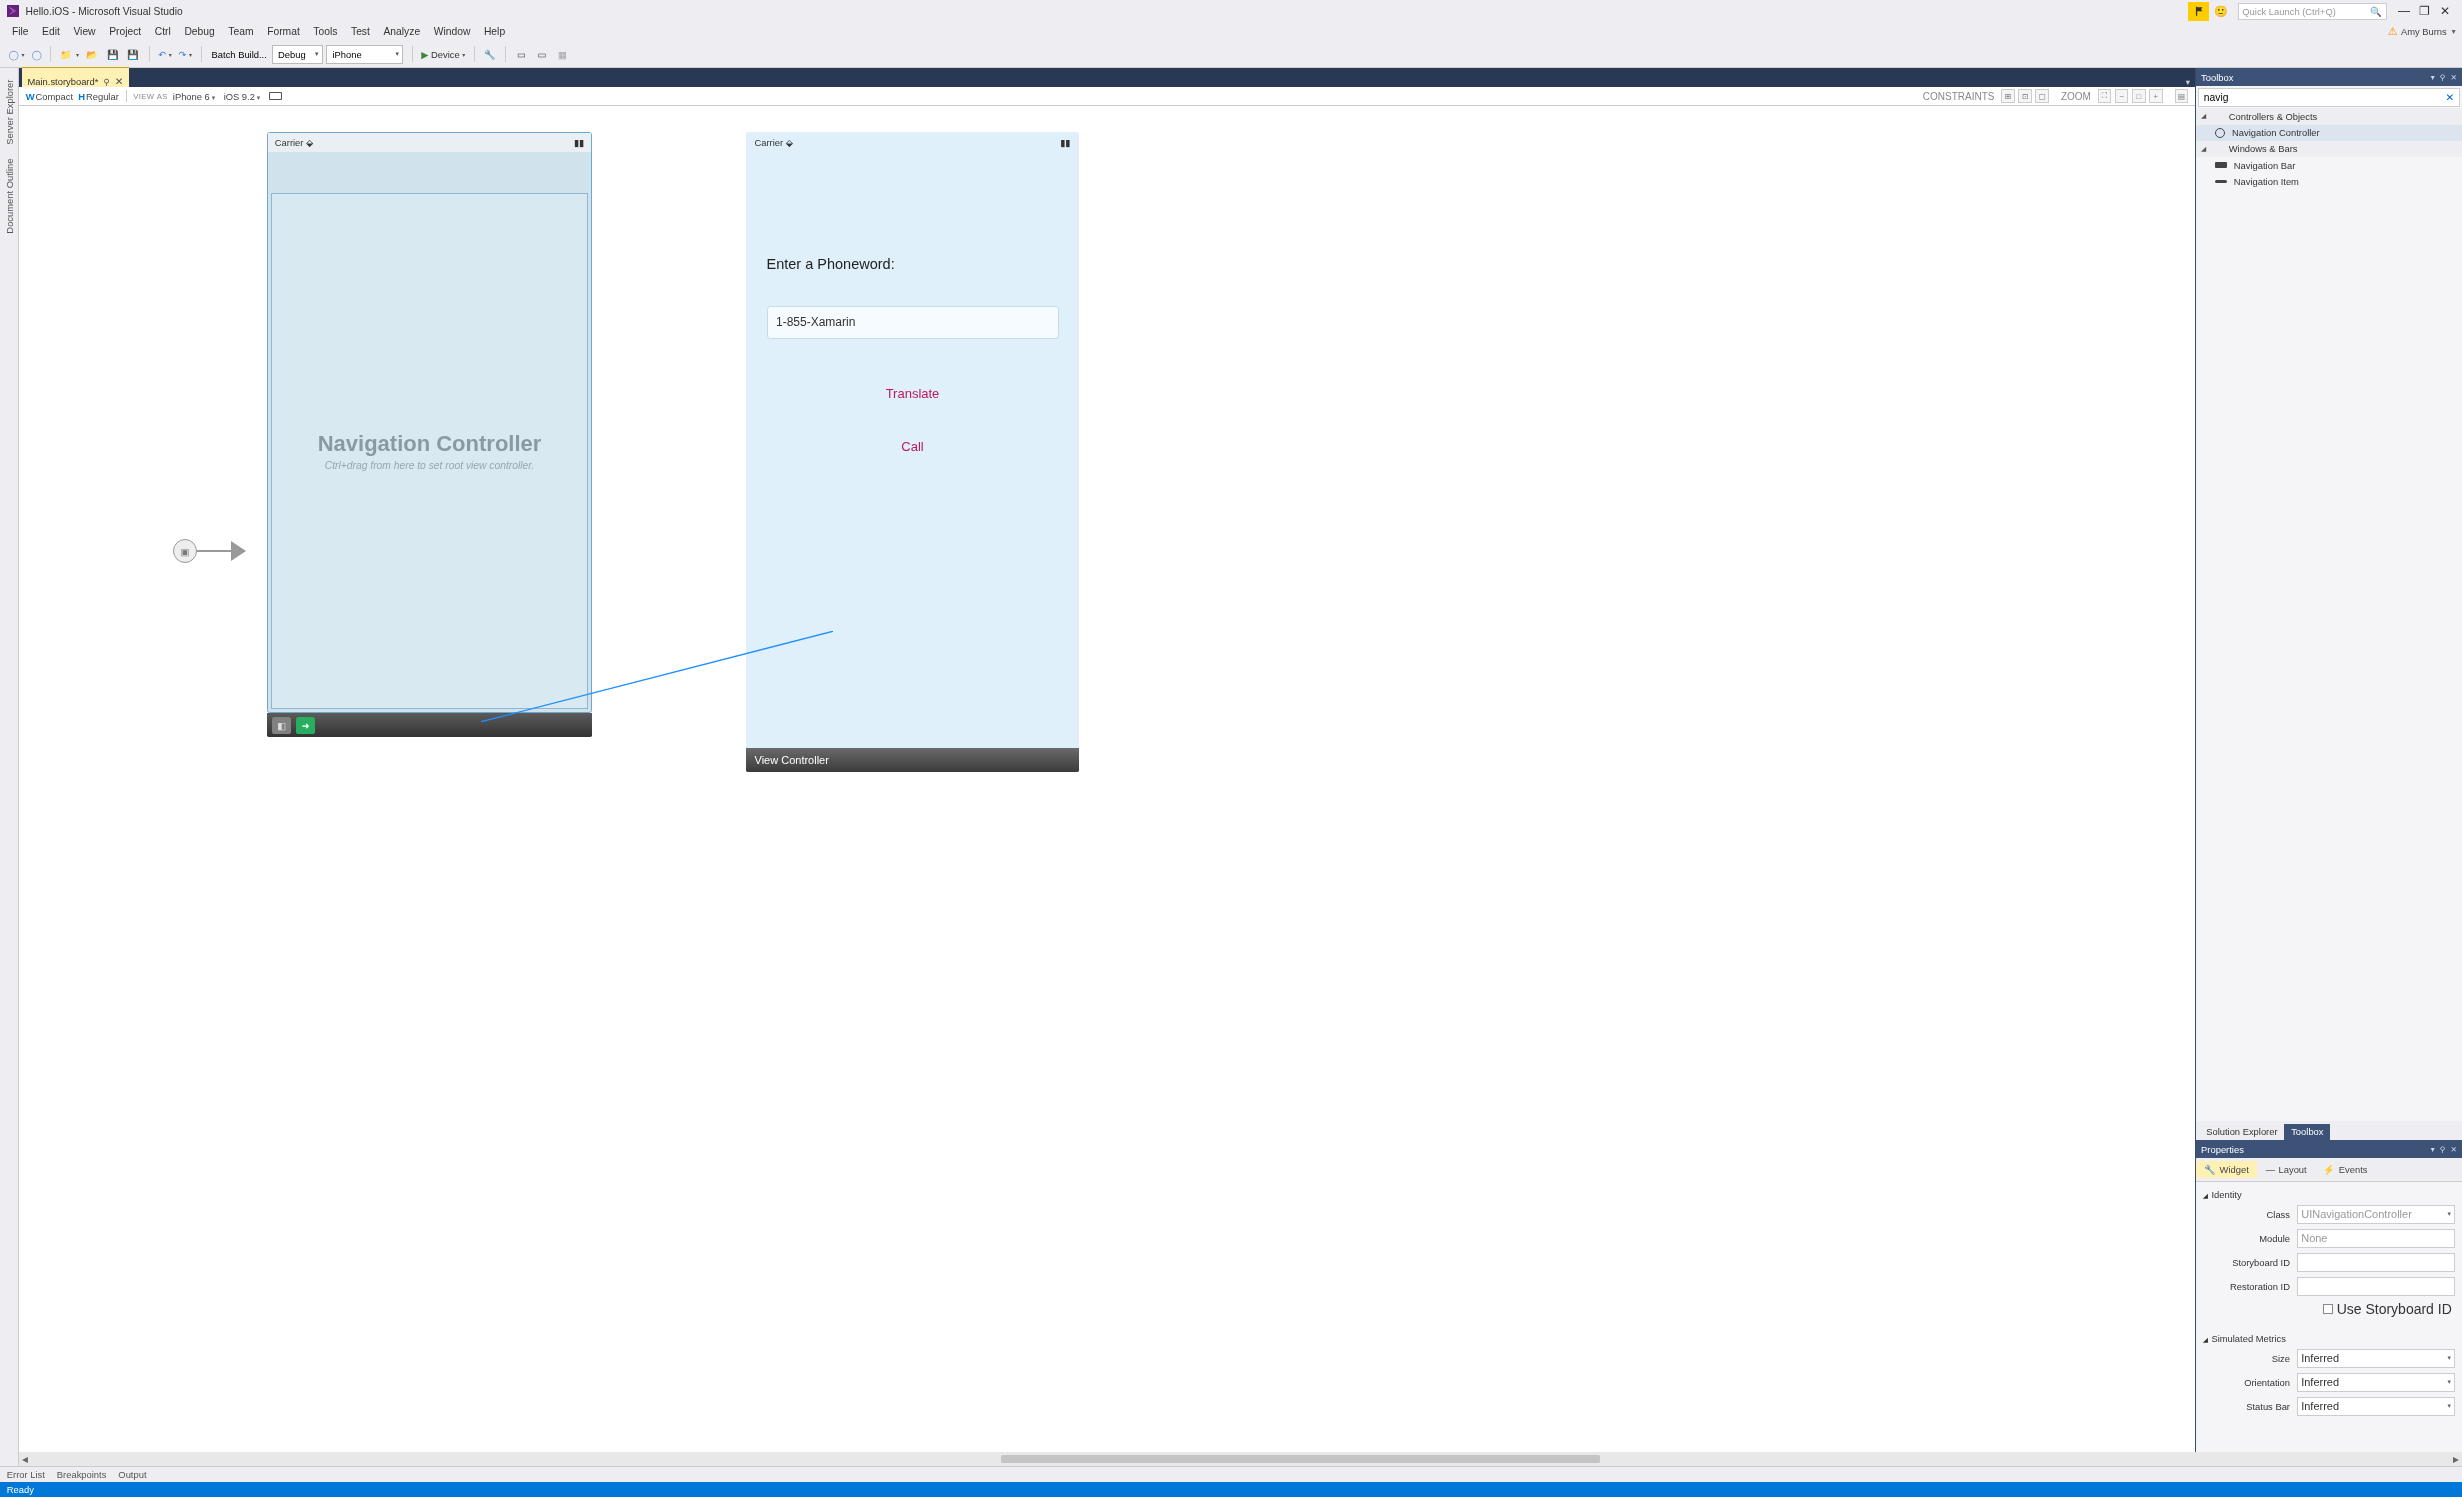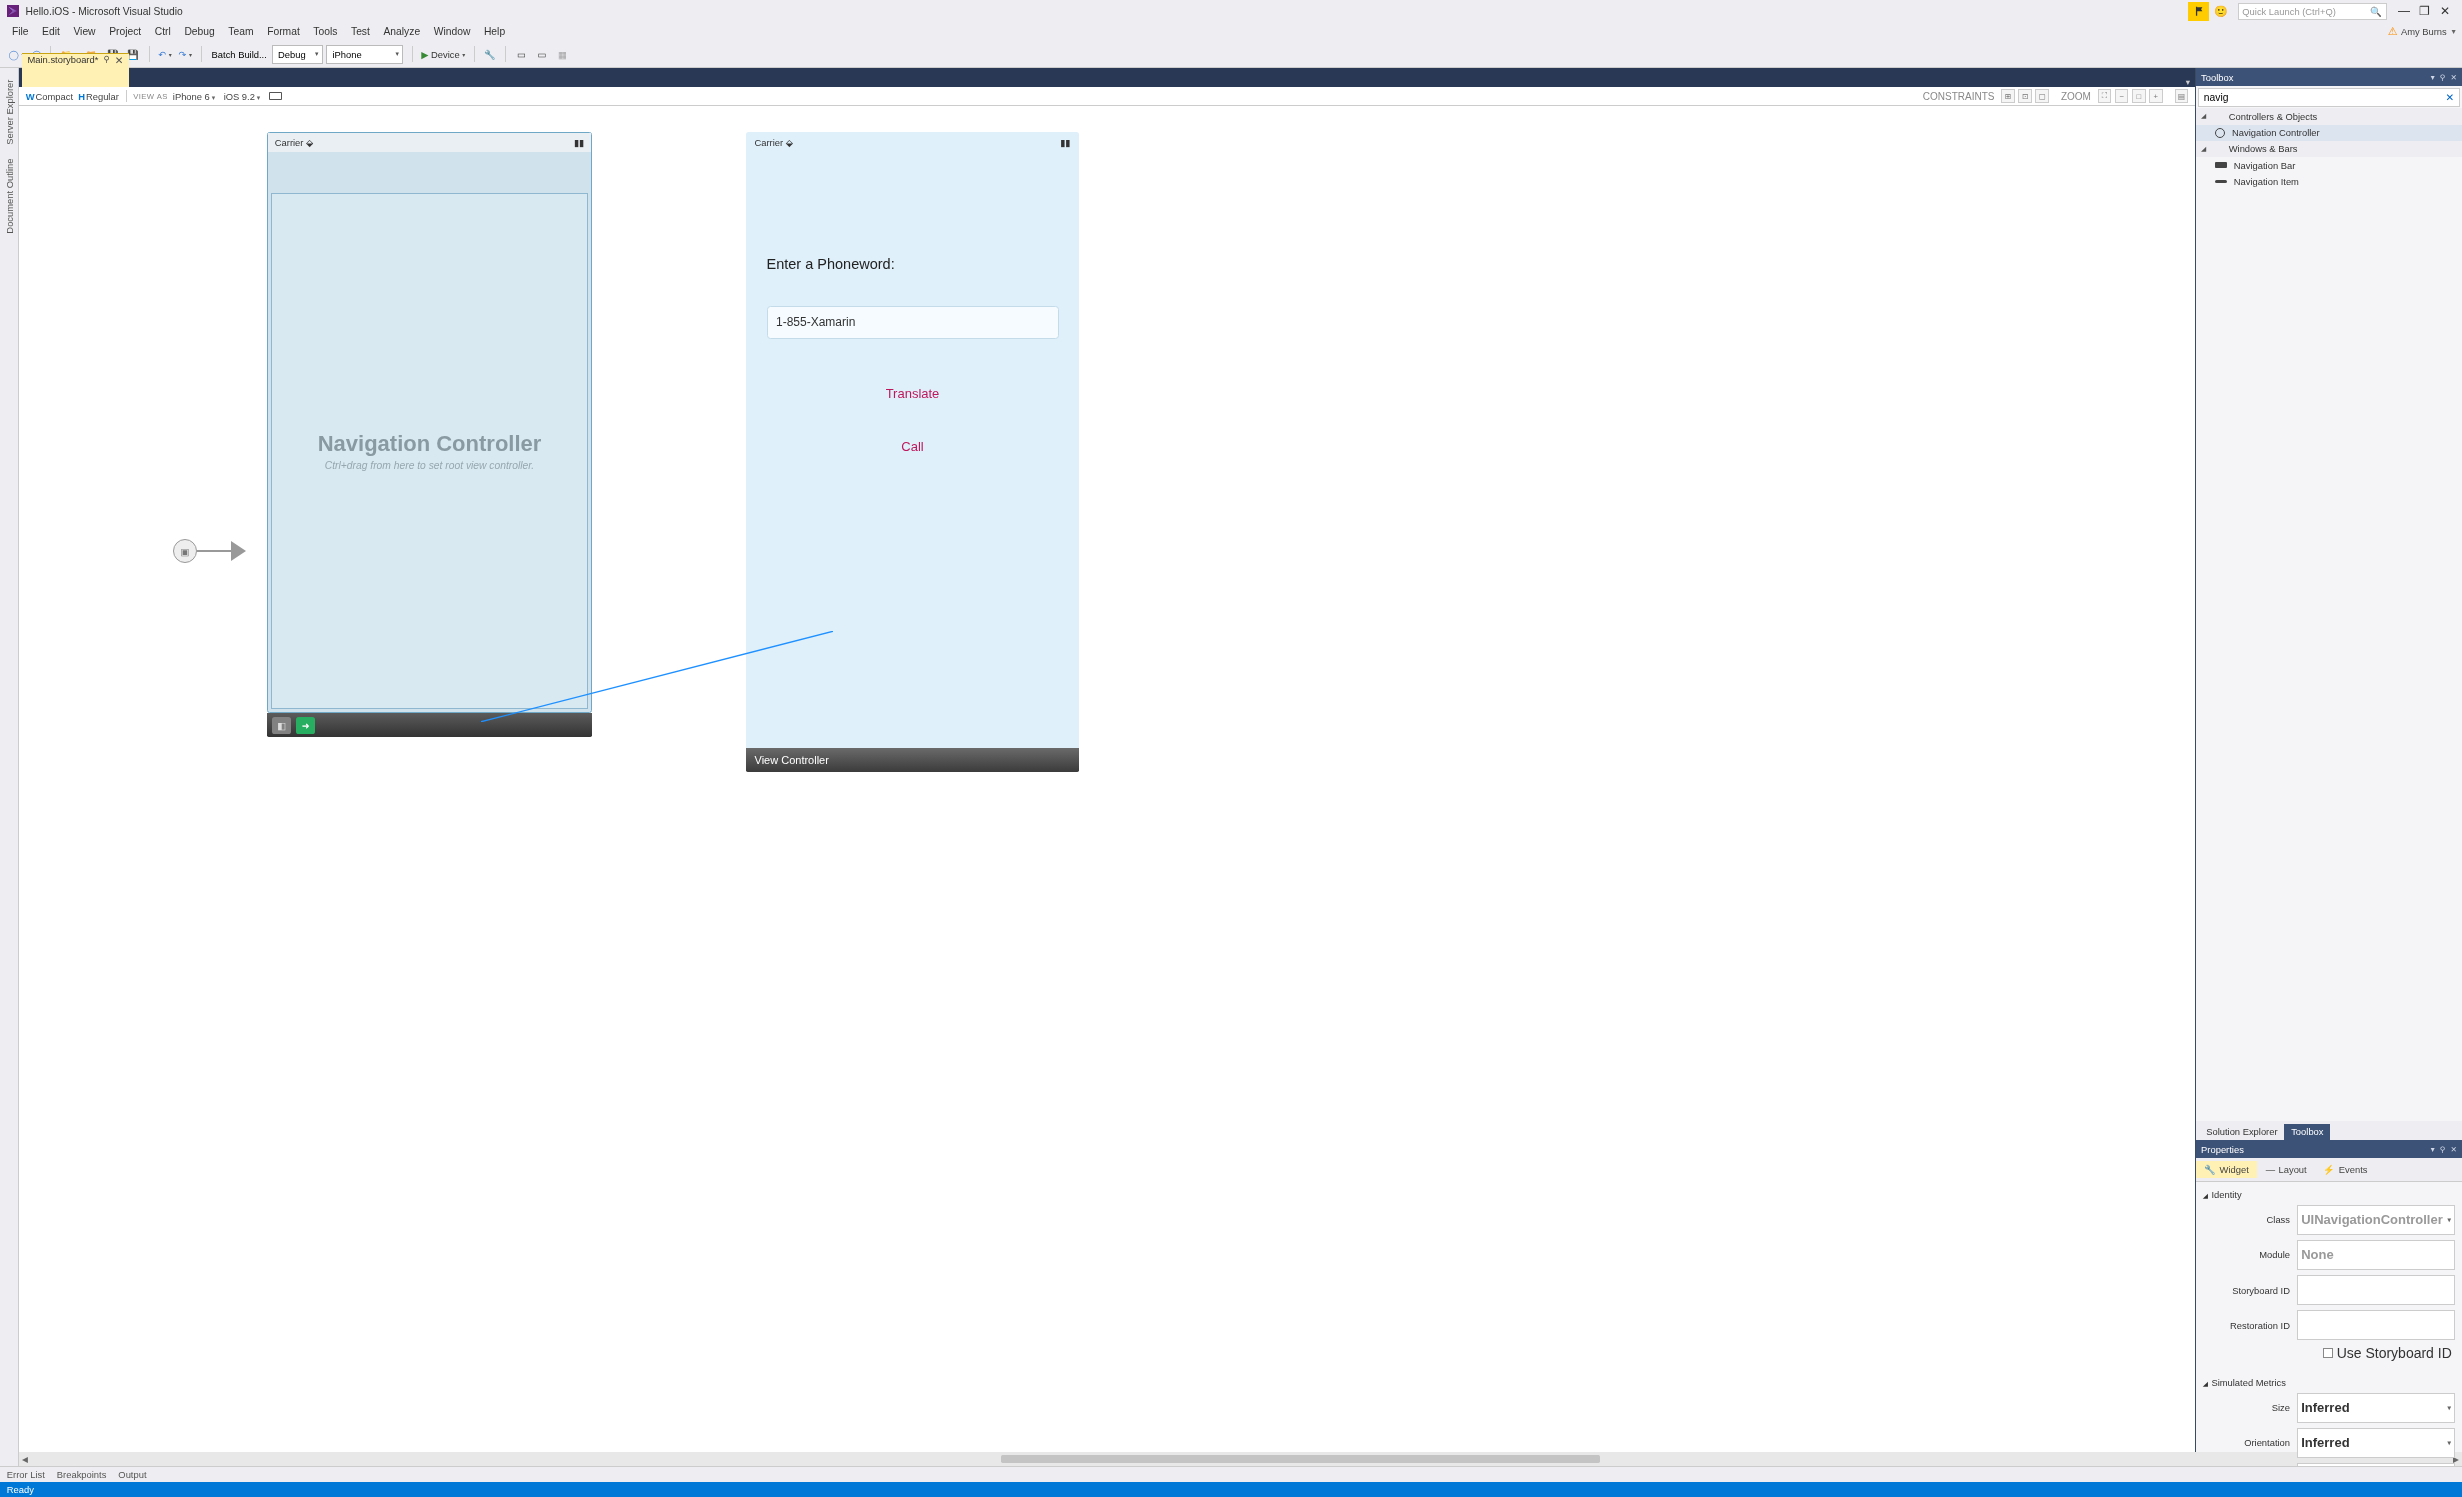--- a/index.html
+++ b/index.html
@@ -39,21 +39,21 @@
 
 .workspace { position: absolute; top: 68px; bottom: 31px; left: 0; right: 0; display: flex; background: #293955; }
 
 
 .left-rail { width: 19px; background: #eeeef2; border-right: 0.9px solid #ccc; display: flex; flex-direction: column; align-items: center; padding-top: 5.1px; }
 .left-rail .vtab { writing-mode: vertical-rl; transform: rotate(180deg); font-size: 9.4px; color: #555; padding: 6.8px 1.7px; white-space: nowrap; }
 
 
 .doc-area { flex: 1; display: flex; flex-direction: column; background: #eeeef2; }
 .tab-strip { height: 19px; background: #293955; display: flex; align-items: flex-end; padding-left: 3.4px; }
-.doc-tab { background: #fff0b3; border-top: 0.9px solid #c8a415; height: 34px; display: flex; align-items: flex-start; padding: 0 5.1px; font-size: 9.4px; color: #333; }
+.doc-tab { background: #fff0b3; border-top: 0.9px solid #c8a415; height: 20px; display: flex; align-items: flex-end; padding: 0 5.1px; font-size: 9.4px; color: #333; }
 .doc-tab .pin { margin-left: 5.1px; font-size: 8.5px; color: #555; }
 .doc-tab .close { margin-left: 5.1px; font-size: 10.3px; color: #555; }
 .tab-strip .right-icons { margin-left: auto; display: flex; align-items: center; padding-right: 5.1px; }
 .tab-strip .right-icons span { color: #ccc; font-size: 8.5px; margin-left: 3.4px; }
 
 
 .designer-bar { height: 19px; background: #fff; border-bottom: 0.9px solid #ccc; display: flex; align-items: center; padding: 0 6.8px; font-size: 9.4px; color: #444; }
 .designer-bar .sizeclass span.letter { color: #0078d7; font-weight: bold; margin-right: 0.9px; }
 .designer-bar .pipe { width: 0.9px; height: 12px; background: #ccc; margin: 0 6.8px; }
 .designer-bar .label-sm { font-size: 7.7px; color: #888; letter-spacing: 0.4px; margin-right: 5.1px; }
@@ -125,21 +125,21 @@
 .prop-tabs { height: 24px; display: flex; align-items: center; border-bottom: 0.9px solid #ccc; background: #eeeef2; }
 .prop-tabs .ptab2 { font-size: 9.4px; padding: 3.4px 8.5px; display: flex; align-items: center; gap: 3.4px; color: #444; }
 .prop-tabs .ptab2.active { background: #fff0b3; }
 .prop-tabs .ptab2 .pic { font-size: 9.4px; }
 .prop-body { flex: 1; overflow: hidden; font-size: 9.4px; color: #333; }
 .prop-section { padding: 3.4px 6.8px; }
 .prop-section .sec-head { display: flex; align-items: flex-end; font-size: 9.4px; color: #333; margin: 3.4px 0 5.1px; }
 .prop-section .sec-head .tri { font-size: 6.8px; margin-right: 3.4px; }
 .prop-row { display: flex; align-items: center; margin-bottom: 5.1px; }
 .prop-row .plabel { width: 94px; text-align: right; padding-right: 6.8px; color: #333; }
-.prop-row .pinput { flex: 1; height: 30px; border: 0.9px solid #ccc; background: #fff; padding: 0 3.4px; font-size: 13px; color: #999; position: relative; display: flex; align-items: center; font-weight: bold; }
+.prop-row .pinput { flex: 1; height: 19px; border: 0.9px solid #ccc; background: #fff; padding: 0 3.4px; font-size: 11px; color: #999; position: relative; display: flex; align-items: center; }
 .prop-row .pinput.dd::after { content: "▾"; position: absolute; right: 3.4px; font-size: 6.8px; color: #666; }
 .prop-row .pcheck { display: flex; align-items: center; gap: 3.4px; font-size: 14px; color: #333; }
 .prop-row .pcheck .box { width: 10.3px; height: 10.3px; border: 0.9px solid #888; background: #fff; }
 
 
 .bottom-tabs { position: absolute; bottom: 15.4px; left: 0; right: 0; height: 15.4px; background: #eeeef2; border-top: 0.9px solid #ccc; display: flex; align-items: center; padding: 0 6.8px; font-size: 9.4px; color: #555; gap: 12px; }
 .status-bar { position: absolute; bottom: 0; left: 0; right: 0; height: 15.4px; background: #0078d7; color: #fff; font-size: 9.4px; display: flex; align-items: center; padding: 0 6.8px; }
 
 
 .ico { display: inline-flex; width: 13.7px; height: 13.7px; align-items: center; justify-content: center; }

